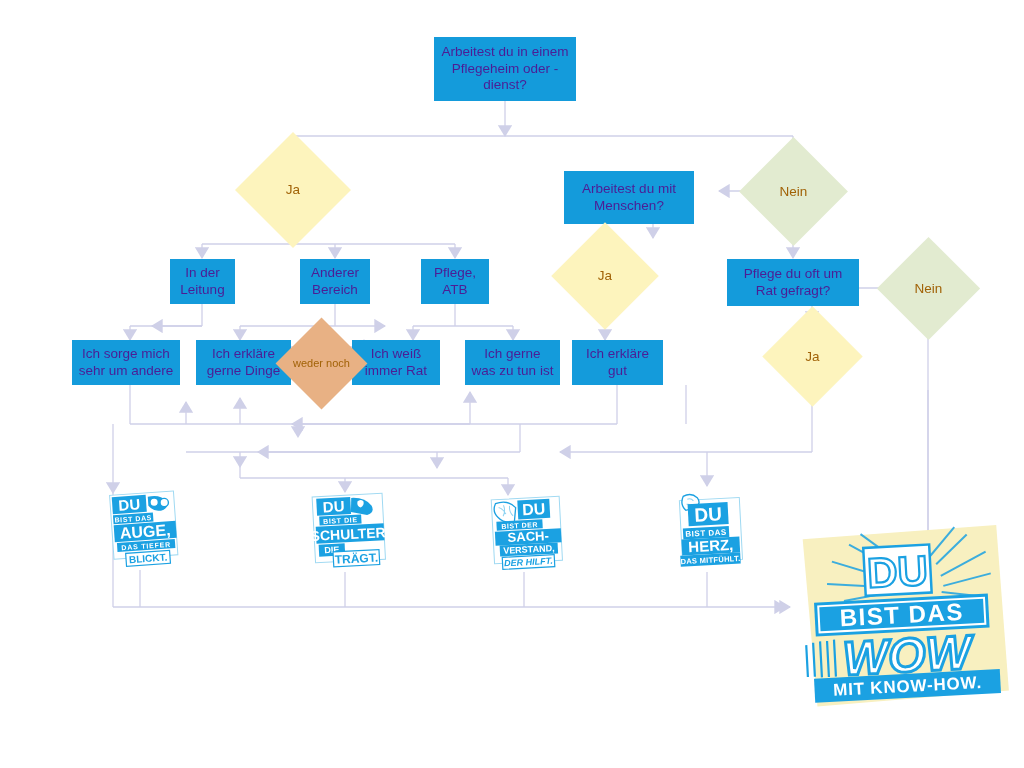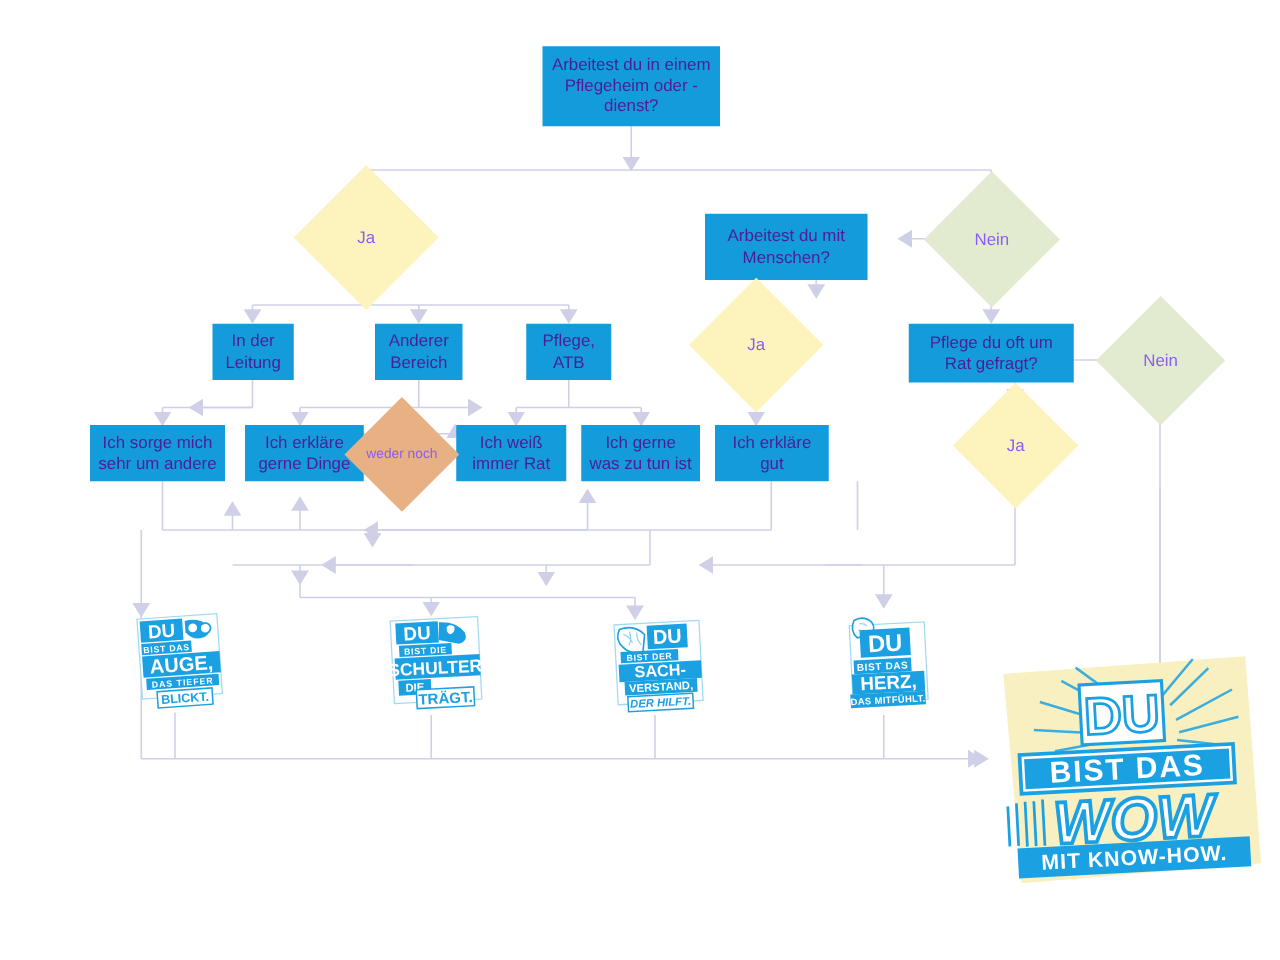--- a/index.html
+++ b/index.html
@@ -37,21 +37,21 @@
     line-height: 1.22;
   }
   .node.process {
     background: #149bdb;
     color: #4c1d95;
     font-size: 13.5px;
     padding: 4px 6px;
   }
   .node.decision {
     background: transparent;
-    color: #8b5cf6;
+    color: #a16207;
     font-size: 13.5px;
     justify-content: flex-end;
   }
   .diamond-shape {
     position: absolute;
     left: 0; top: 0;
     width: 100%;
     height: 100%;
   }
   .diamond-label {
@@ -221,21 +221,21 @@
   </div>
 
   <div class="node process" style="left:72px; top:340px; width:108px; height:45px;">
     <span>Ich sorge mich sehr um andere</span>
   </div>
 
   <div class="node process" style="left:196px; top:340px; width:95px; height:45px;">
     <span>Ich erkläre gerne Dinge</span>
   </div>
 
-  <div class="node process" style="left:365px; top:340px; width:88px; height:45px;">
+  <div class="node process" style="left:352px; top:340px; width:88px; height:45px;">
     <span>Ich weiß immer Rat</span>
   </div>
 
   <div class="node process" style="left:465px; top:340px; width:95px; height:45px;">
     <span>Ich gerne was zu tun ist</span>
   </div>
 
   <div class="node process" style="left:572px; top:340px; width:91px; height:45px;">
     <span>Ich erkläre gut</span>
   </div>

